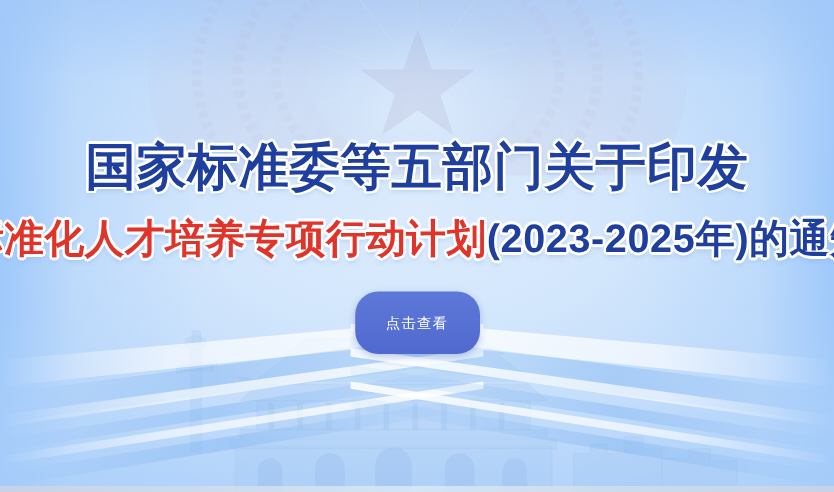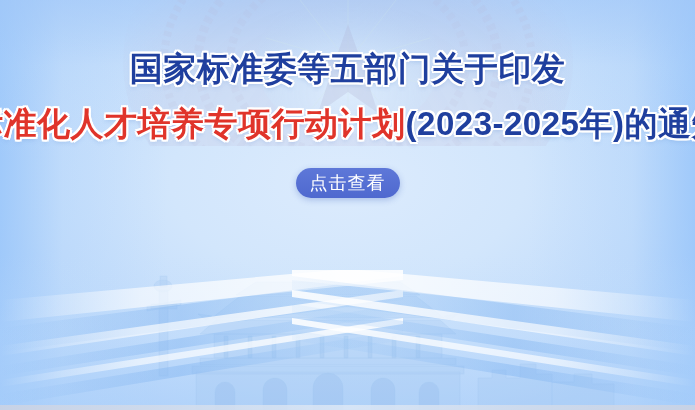--- a/index.html
+++ b/index.html
@@ -107,22 +107,22 @@
   }
 
   .title-line {
     font-weight: bold;
     white-space: nowrap;
     line-height: 1;
     letter-spacing: 0.5px;
   }
 
   .title-line-1 {
-    margin-top: 52px;
-    font-size: 33px;
+    margin-top: 118px;
+    font-size: 42px;
     color: #1f3f9e;
     text-shadow:
        1.6px  1.6px 0 #ffffff,
       -1.6px  1.6px 0 #ffffff,
        1.6px -1.6px 0 #ffffff,
       -1.6px -1.6px 0 #ffffff,
        0      2.2px 0 #ffffff,
        0     -2.2px 0 #ffffff,
        2.2px  0     0 #ffffff,
       -2.2px  0     0 #ffffff,
@@ -149,26 +149,26 @@
 
   
   .cta-wrap {
     margin-top: 28px;
   }
   .cta-button {
     display: inline-flex;
     align-items: center;
     justify-content: center;
     width: 104px;
-    height: 30px;
+    height: 52px;
     border: none;
     border-radius: 19px;
     background: linear-gradient(180deg, #5e78d8 0%, #4f69cf 100%);
     color: #ffffff;
-    font-size: 18px;
+    font-size: 12px;
     font-family: "Liberation Sans", "DejaVu Sans", sans-serif;
     letter-spacing: 1px;
     cursor: pointer;
     box-shadow: 0 2px 6px rgba(60,95,190,0.32);
   }
 </style>
 </head>
 <body>
 
 <div id="banner">

